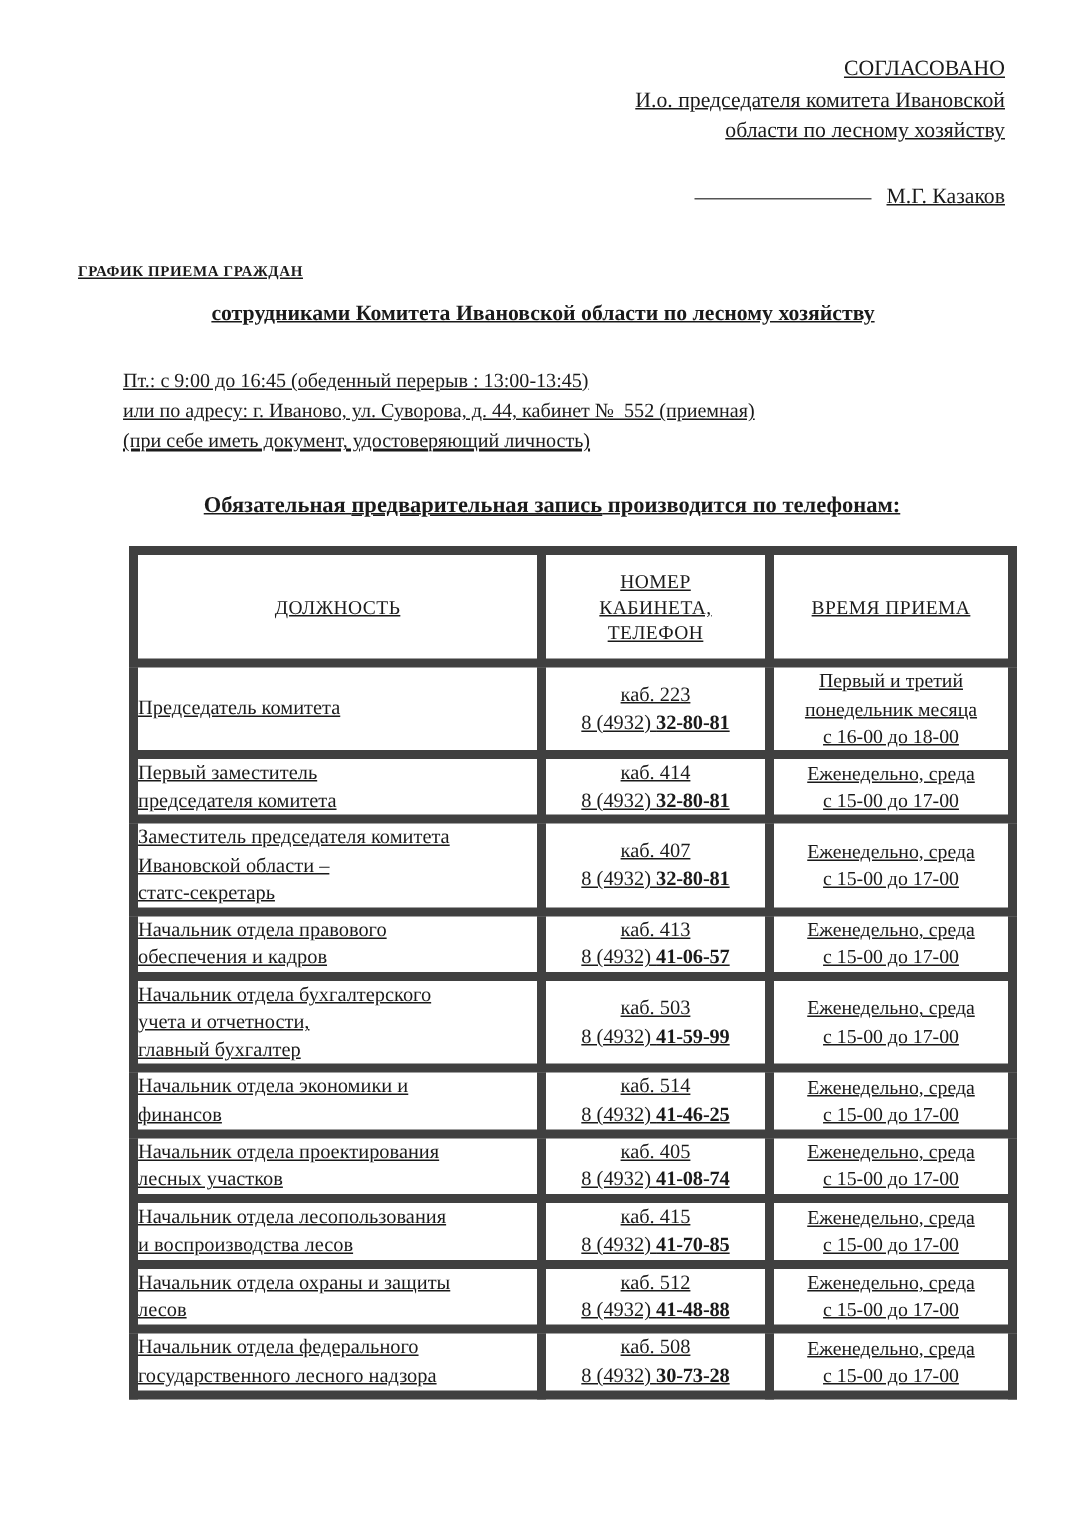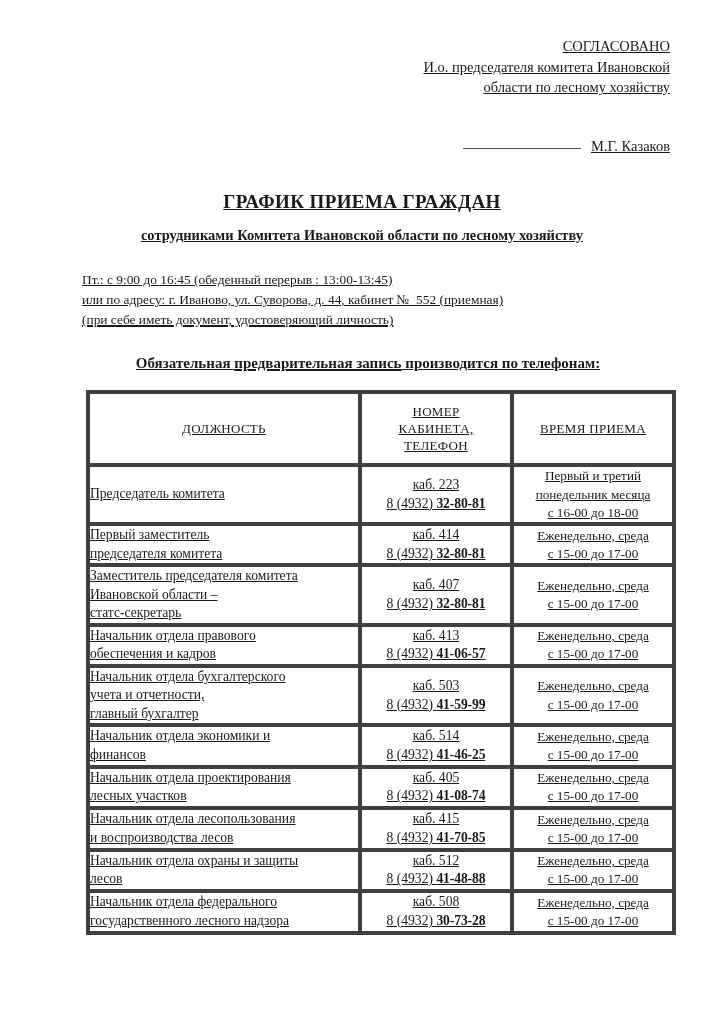--- a/index.html
+++ b/index.html
@@ -29,38 +29,37 @@
     text-align: right;
     font-size: 14.5px;
     line-height: 1.42;
     margin-top: 6px;
     padding-right: 2px;
   }
   .approval .appr-line {
     white-space: pre-wrap;
   }
   .signature-row {
-    margin-top: 40px;
+    margin-top: 25px;
     text-align: right;
     font-size: 14.5px;
     padding-right: 2px;
   }
   .sig-rule {
     display: inline-block;
     width: 118px;
     border-bottom: 1px solid #555;
     margin-right: 10px;
     vertical-align: 2px;
   }
 
   
   .doc-title {
-    text-align: center;
     font-weight: bold;
-    font-size: 19px;
+    font-size: 10px;
     letter-spacing: 0.4px;
     margin-top: 36px;
   }
   .doc-subtitle {
     text-align: center;
     font-weight: bold;
     font-size: 14.5px;
     margin-top: 14px;
   }
 
@@ -92,21 +91,21 @@
 
   
   .schedule-table {
     margin-top: 18px;
     margin-left: 34px;
     border-collapse: collapse;
     width: 586px;
     table-layout: fixed;
   }
   .schedule-table td, .schedule-table th {
-    border: 4px solid #404040;
+    border: 6px solid #404040;
     padding: 0;
     vertical-align: middle;
   }
   .col-pos   { width: 272px; }
   .col-room  { width: 152px; }
   .col-time  { width: 162px; }
 
   .schedule-table thead th {
     text-align: center;
     font-weight: normal;

